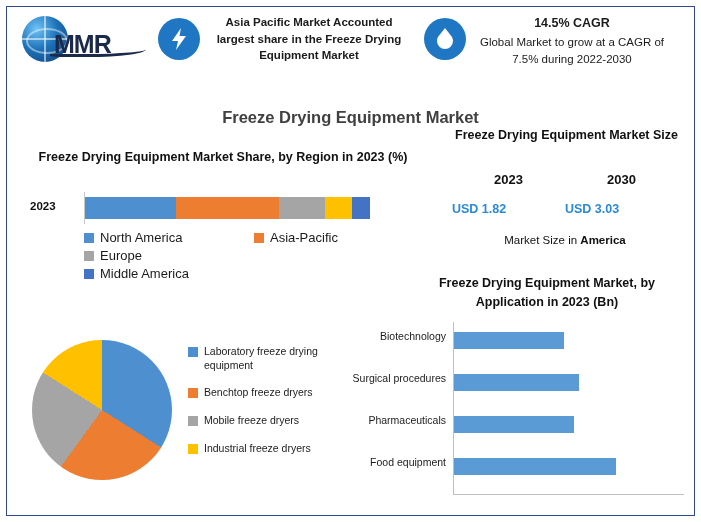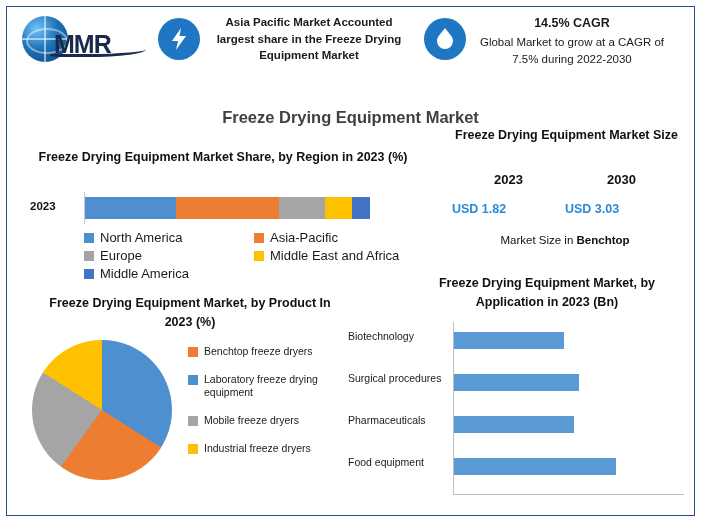--- a/index.html
+++ b/index.html
@@ -309,21 +309,21 @@
     position: absolute;
     left: 0;
     width: 336px;
     height: 42px;
   }
   .app-cat {
     position: absolute;
     left: 0;
     top: 0;
     width: 98px;
-    text-align: left;
+    text-align: right;
     font-size: 10.5px;
     color: #1b1b1b;
     line-height: 1.25;
   }
   .app-bar {
     position: absolute;
     left: 106px;
     top: 2px;
     height: 17px;
     background: #5b9bd5;
@@ -388,43 +388,38 @@
       <div class="cell">
         <span class="sw" style="background:#ed7d31"></span>
         <span>Asia-Pacific</span>
       </div>
     </div>
     <div class="row">
       <div class="cell c1">
         <span class="sw" style="background:#a5a5a5"></span>
         <span>Europe</span>
       </div>
-      <div class="cell">
-        <span class="sw" style="background:#ffc000"></span>
-        <span>Middle East and Africa</span>
-      </div>
     </div>
     <div class="row">
       <div class="cell c1">
         <span class="sw" style="background:#4472c4"></span>
         <span>Middle America</span>
       </div>
     </div>
   </div>
 
-  <div class="sec-title" id="t-product">Freeze Drying Equipment Market, by Product In 2023 (%)</div>
   <div class="pie" id="product-pie" style="background: conic-gradient(rgb(78, 143, 208) 0deg, rgb(78, 143, 208) 122.4deg, rgb(237, 125, 49) 122.4deg, rgb(237, 125, 49) 216deg, rgb(165, 165, 165) 216deg, rgb(165, 165, 165) 302.4deg, rgb(255, 192, 0) 302.4deg, rgb(255, 192, 0) 360deg);"></div>
   <div class="legend-product">
     <div class="item">
+      <span class="sw" style="background:#4e8fd0"></span>
+      <span>Laboratory freeze drying equipment</span>
+    </div>
+    <div class="item">
       <span class="sw" style="background:#ed7d31"></span>
       <span>Benchtop freeze dryers</span>
-    </div>
-    <div class="item">
-      <span class="sw" style="background:#4e8fd0"></span>
-      <span>Laboratory freeze drying equipment</span>
     </div>
     <div class="item">
       <span class="sw" style="background:#a5a5a5"></span>
       <span>Mobile freeze dryers</span>
     </div>
     <div class="item">
       <span class="sw" style="background:#ffc000"></span>
       <span>Industrial freeze dryers</span>
     </div>
   </div>
@@ -432,21 +427,21 @@
   <div class="sec-title" id="t-size">Freeze Drying Equipment Market Size</div>
   <div class="size-years">
     <div>2023</div>
     <div>2030</div>
   </div>
   <div class="size-vals">
     <div>USD 1.82</div>
     <div>USD 3.03</div>
   </div>
   <div class="size-note">
-    <span>Market Size in </span><b>Benchtop</b>
+    <span>Market Size in </span><b>America</b>
   </div>
 
   <div class="sec-title" id="t-app">Freeze Drying Equipment Market, by Application in 2023 (Bn)</div>
   <div class="app-chart">
     <div class="app-axis"></div>
     <div class="app-base"></div>
     <div id="app-rows">
         <div class="app-row" style="top: 8px;">
           <div class="app-cat">Biotechnology</div>
           <div class="app-bar" style="width: 110px; background: rgb(91, 155, 213);"></div>

